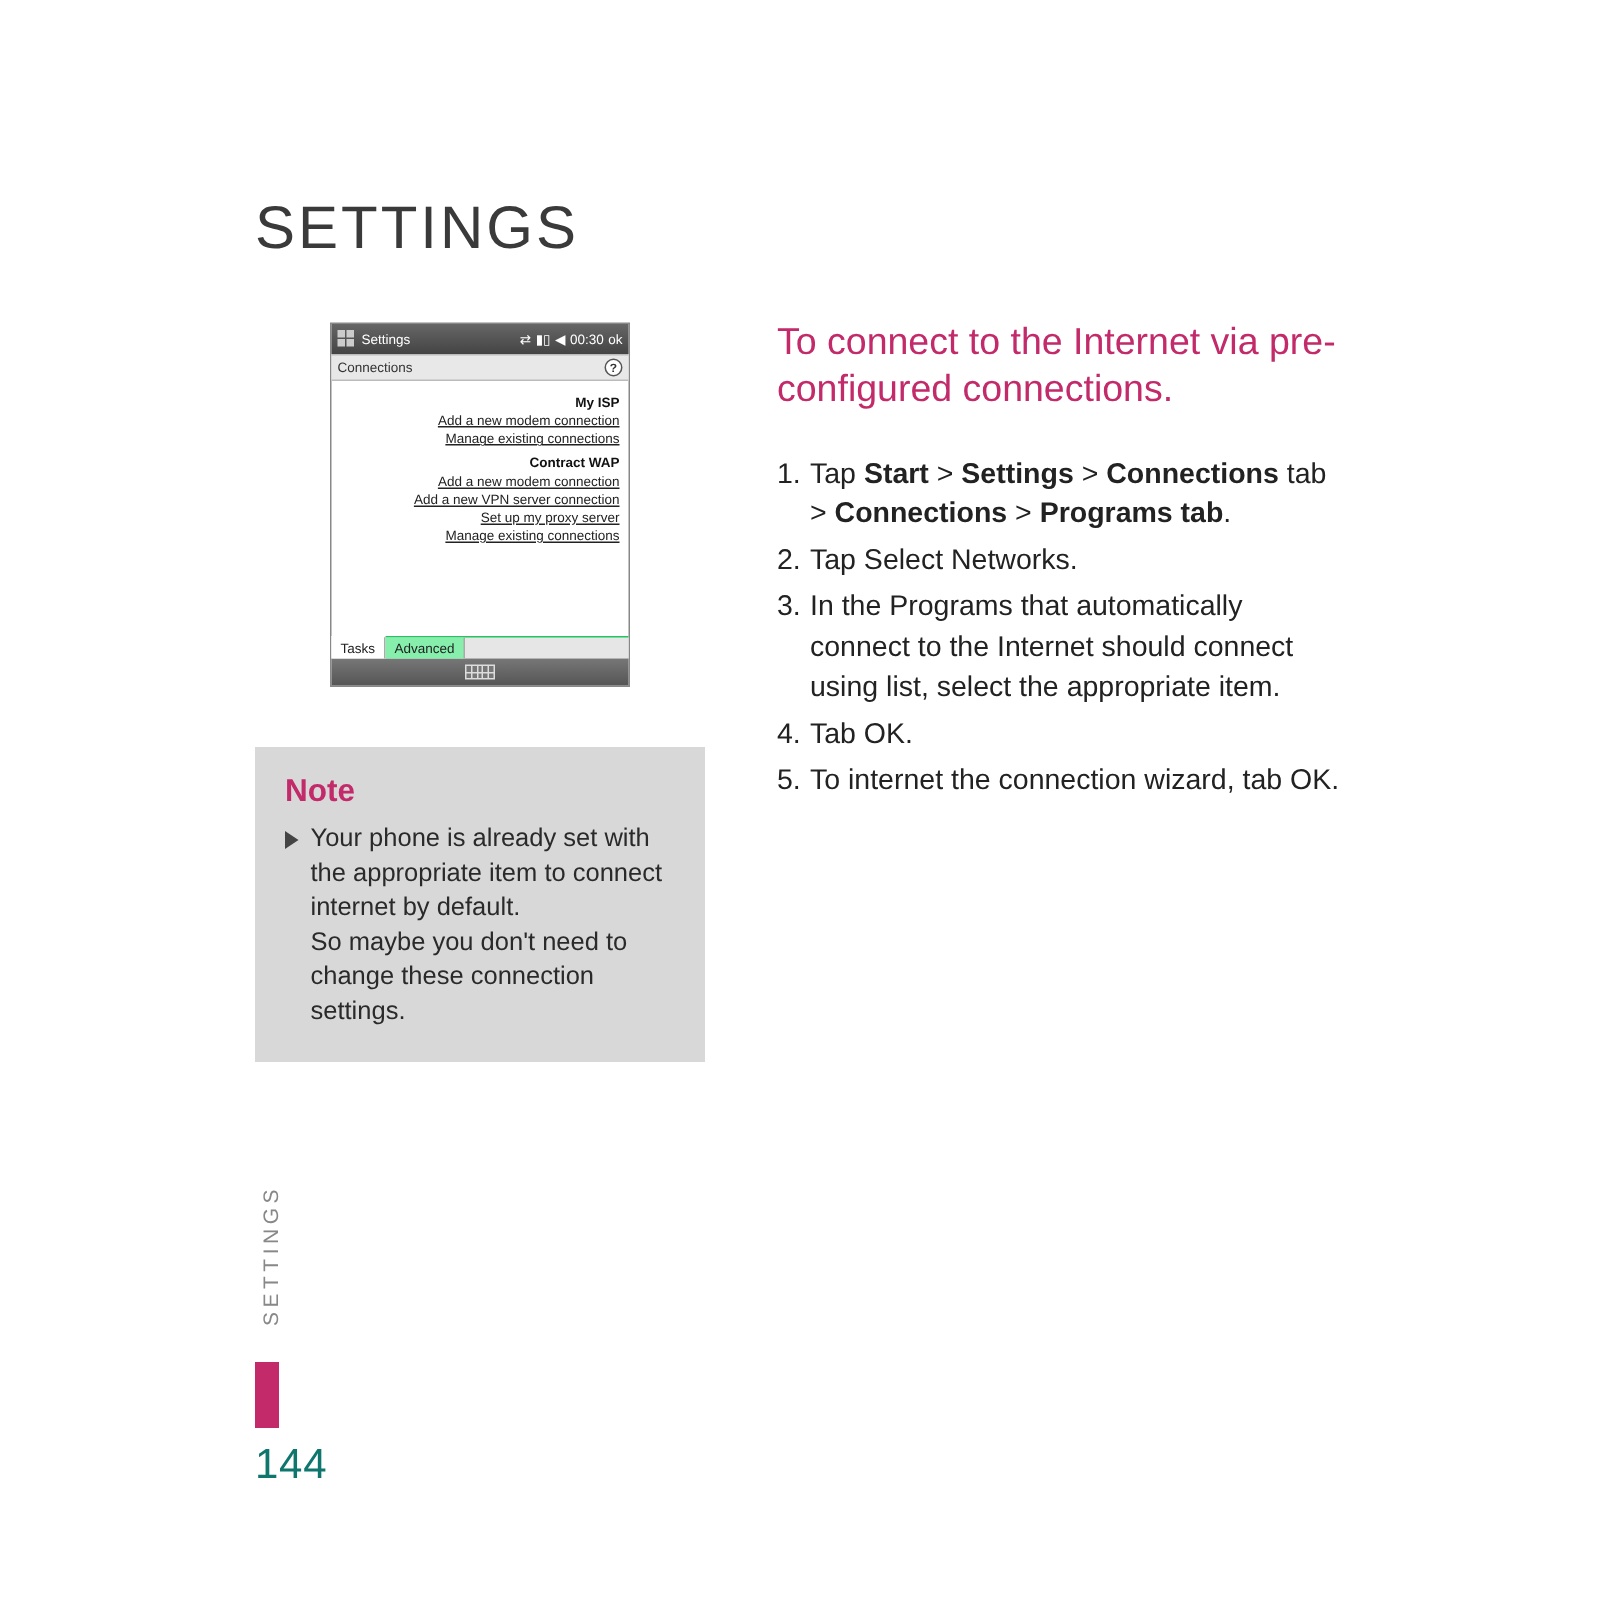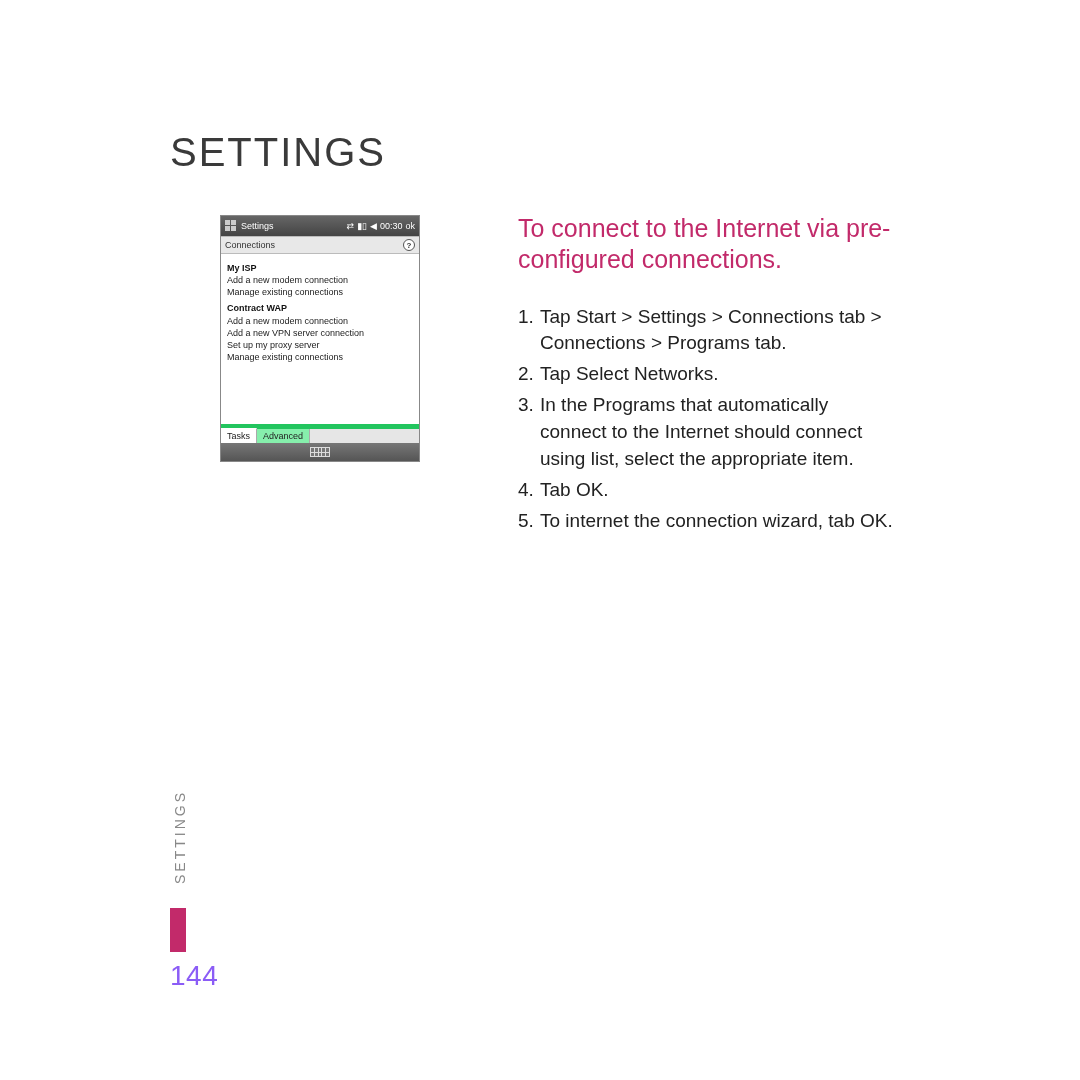--- a/index.html
+++ b/index.html
@@ -75,25 +75,26 @@
     border: 1px solid #555; background:#fff;
     display:flex; align-items:center; justify-content:center;
     font-size:8px; font-weight:bold; color:#333;
   }
   .phone-body {
     padding: 4px 6px 6px 6px;
     font-size: 9px;
     line-height: 1.35;
     color: #111;
     min-height: 170px;
+    text-align: right;
   }
   .phone-body .grp-title { font-weight: bold; margin-top: 4px; }
-  .phone-body .lnk { color: #222; display:block; }
+  .phone-body .lnk { text-decoration: underline; color: #222; display:block; }
   .phone-tabs {
-    display:flex; border-top:5px solid #22c55e; background:#e6e6e6;
+    display:flex; border-top:1px solid #22c55e; background:#e6e6e6;
     font-size:9px;
   }
   .phone-tabs .tab {
     padding: 2px 6px; border-right:1px solid #aaa; background:#86efac;
   }
   .phone-tabs .tab.active { background:#fff; border-top:1px solid #fff; margin-top:-1px; }
   .phone-bottombar {
     height: 18px;
     background: linear-gradient(#777, #555);
     display:flex; align-items:center; justify-content:center;
@@ -137,21 +138,21 @@
     margin-top: -2px;
   }
   .steps {
     list-style: none;
     font-size: 19px;
     line-height: 1.42;
     color: #222;
   }
   .steps li { margin-bottom: 4px; display:flex; }
   .steps .num { min-width: 22px; }
-  .b { font-weight: 400; }
+  .b { font-weight: 700; }
 
   
   .side-rail {
     position: absolute;
     left: 172px;
     top: 790px;
     font-size: 14px;
     letter-spacing: 3px;
     color: #888;
     writing-mode: vertical-rl;
@@ -164,21 +165,21 @@
     top: 908px;
     width: 16px;
     height: 44px;
     background: #c22a6a;
   }
   .page-num {
     position:absolute;
     left: 170px;
     top: 960px;
     font-size: 28px;
-    color: #8b5cf6;
+    color: #0f766e;
     letter-spacing: 0.5px;
   }
 </style>
 </head>
 <body>
 
 <div class="page">
   <h1 class="page-title">SETTINGS</h1>
 
   <div class="two-col">
@@ -230,20 +231,28 @@
               <span></span>
             <span></span>
               <span></span>
               <span></span>
               <span></span>
               <span></span>
           </div>
         </div>
       </div>
 
+      <div class="note-box">
+        <div class="note-title">Note</div>
+        <div class="note-body">
+          <div class="tri"></div>
+          <div style="white-space:pre-line;">Your phone is already set with the appropriate item to connect internet by default.
+So maybe you don't need to change these connection settings.</div>
+        </div>
+      </div>
     </div>
 
     <div class="right-col">
       <div class="section-title">To connect to the Internet via pre-configured connections.</div>
       <ol class="steps">
         <li>
           <span class="num">1.</span>
           <span>
             <span>Tap </span><span class="b">Start</span><span> &gt; </span><span class="b">Settings</span><span> &gt; </span><span class="b">Connections</span><span> tab  &gt; </span><span class="b">Connections</span><span> &gt; </span><span class="b">Programs tab</span><span>.</span>
           </span>

